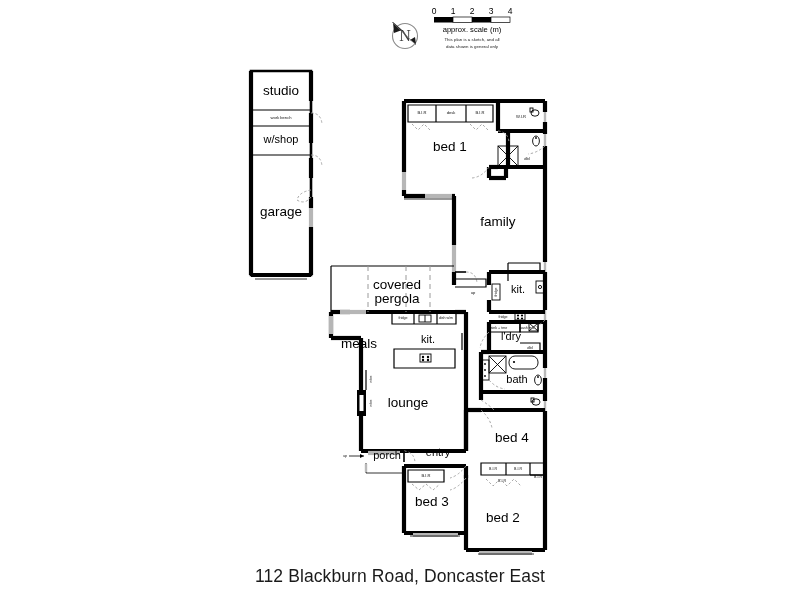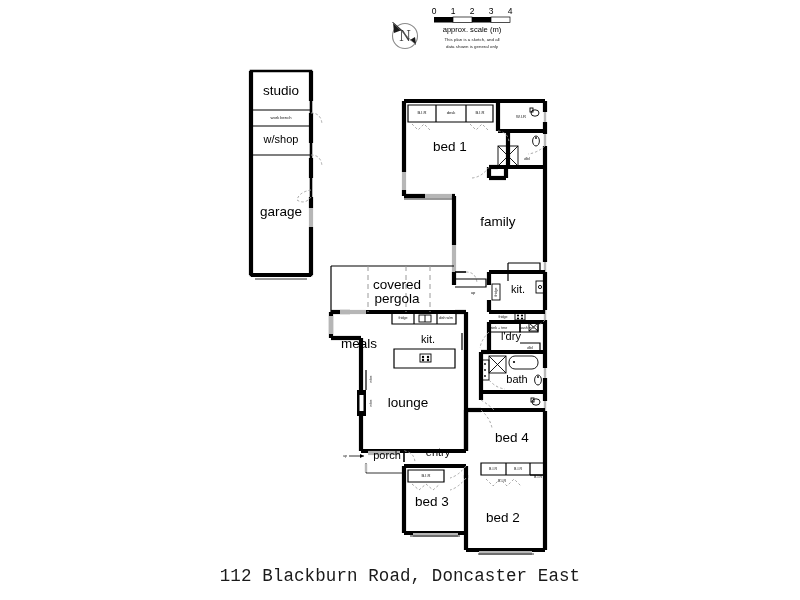--- a/index.html
+++ b/index.html
@@ -91,21 +91,21 @@
     fill: #3a3a3a;
     text-anchor: middle;
     dominant-baseline: middle;
   }
   #plan-title {
     position: absolute;
     left: 0;
     top: 566px;
     width: 800px;
     text-align: center;
-    font-family: Liberation Mono, monospace;
+    font-family: Liberation Sans, sans-serif;
     font-size: 17.5px;
     color: #1a1a1a;
     letter-spacing: 0.1px;
   }
 </style>
 </head>
 <body>
 
 <div id="plan-root">
 

